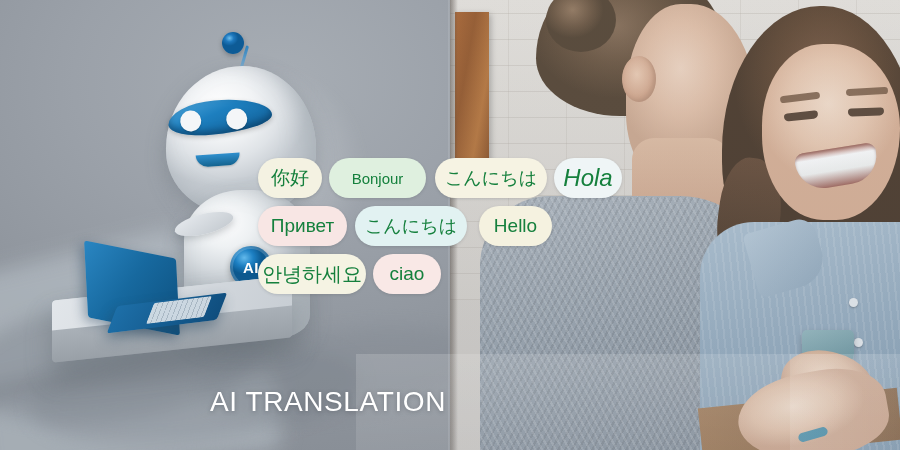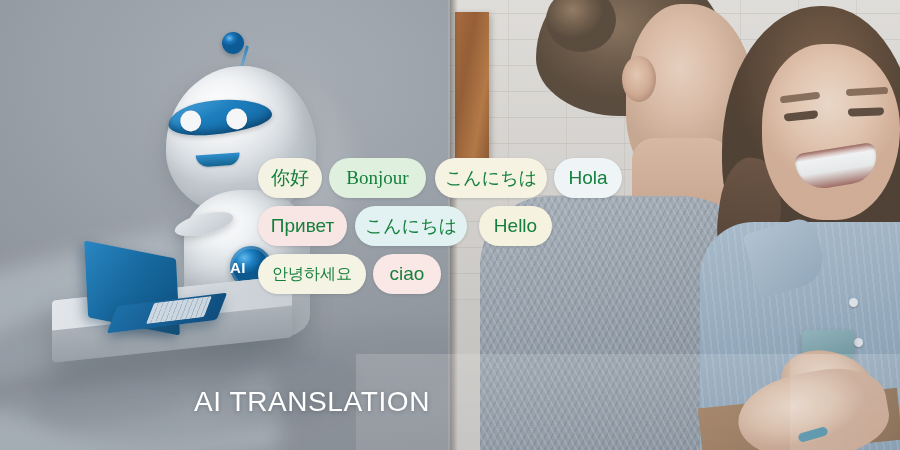--- a/index.html
+++ b/index.html
@@ -82,21 +82,21 @@
     position:absolute;left:-10px;top:24px;width:60px;height:20px;
     border-radius:50%;
     background:linear-gradient(160deg,#e6eaee,#c3c9cf);
     transform:rotate(-14deg);
     box-shadow:0 3px 7px rgba(90,98,107,.3);
   }
   .ai-badge{
     position:absolute;left:46px;top:56px;width:42px;height:42px;border-radius:50%;
     background:radial-gradient(42% 38% at 34% 28%, #62b9ec 0%, #1d80c3 52%, #0c5990 100%);
     box-shadow:inset 0 0 0 3px rgba(255,255,255,.18), 0 2px 6px rgba(0,0,0,.3);
-    display:flex;align-items:center;justify-content:flex-start;
+    display:flex;align-items:center;justify-content:center;
   }
   .ai-badge span{color:#fff;font-size:15px;font-weight:bold;letter-spacing:.5px;}
 
   
   .desk{
     position:absolute;left:52px;top:288px;width:240px;height:62px;
     transform:skewY(-6deg);
     background:linear-gradient(180deg,#d4d9de 0%,#c2c8ce 46%,#aab1b8 47%,#99a0a7 100%);
     border-radius:4px;
     box-shadow:0 16px 26px rgba(96,104,113,.42);
@@ -284,21 +284,21 @@
     background:linear-gradient(180deg, rgba(255,255,255,.16) 0%, rgba(255,255,255,.10) 100%);
   }
   .cap-band.left{left:356px;width:94px;}
   .cap-band.right{left:450px;width:450px;
     background:linear-gradient(180deg, rgba(255,255,255,.14) 0%, rgba(255,255,255,.08) 100%);}
   .caption{
     position:absolute;bottom:0;height:96px;display:flex;align-items:center;
     color:#ffffff;font-size:28px;letter-spacing:.6px;
     text-shadow:0 1px 4px rgba(60,66,74,.38);
   }
-  .cap-ai{left:0;width:450px;justify-content:flex-end;padding-right:20px;}
+  .cap-ai{left:0;width:450px;justify-content:flex-end;padding-right:4px;}
   .cap-hu{left:450px;width:450px;justify-content:flex-start;padding-left:12px;}
   .band-right-fade{
     position:absolute;left:790px;bottom:0;width:110px;height:96px;
     background:linear-gradient(90deg, rgba(255,255,255,.10), rgba(255,255,255,0));
   }
 </style>
 </head>
 <body>
 
 <div class="stage">
@@ -372,27 +372,27 @@
     <div class="hand"></div>
     <div class="bracelet"></div>
 
     <div class="photo-tint"></div>
   </div>
 
   <div class="seam"></div>
 
   <div id="pill-layer">
       <div class="pill" style="left: 258px; top: 158px; width: 64px; height: 40px; background: rgb(244, 242, 226); font-size: 19px;">你好</div>
-      <div class="pill" style="left: 329px; top: 158px; width: 97px; height: 40px; background: rgb(223, 240, 223); font-size: 19px; font-family: Liberation Serif, serif;">Bonjour</div>
+      <div class="pill" style="left: 329px; top: 158px; width: 97px; height: 40px; background: rgb(223, 240, 223); font-size: 15px;">Bonjour</div>
       <div class="pill" style="left: 435px; top: 158px; width: 112px; height: 40px; background: rgb(246, 243, 227); font-size: 18px;">こんにちは</div>
-      <div class="pill" style="left: 554px; top: 158px; width: 68px; height: 40px; background: rgb(239, 245, 246); font-size: 19px;">Hola</div>
+      <div class="pill" style="left: 554px; top: 158px; width: 68px; height: 40px; background: rgb(239, 245, 246); font-size: 24px; font-style: italic;">Hola</div>
       <div class="pill" style="left: 258px; top: 206px; width: 89px; height: 40px; background: rgb(248, 230, 228); font-size: 19px;">Привет</div>
       <div class="pill" style="left: 355px; top: 206px; width: 112px; height: 40px; background: rgb(226, 242, 242); font-size: 18px;">こんにちは</div>
       <div class="pill" style="left: 479px; top: 206px; width: 73px; height: 40px; background: rgb(245, 242, 224); font-size: 19px;">Hello</div>
-      <div class="pill" style="left: 258px; top: 254px; width: 108px; height: 40px; background: rgb(245, 243, 227); font-size: 16px;">안녕하세요</div>
+      <div class="pill" style="left: 258px; top: 254px; width: 108px; height: 40px; background: rgb(245, 243, 227); font-size: 20px;">안녕하세요</div>
       <div class="pill" style="left: 373px; top: 254px; width: 68px; height: 40px; background: rgb(249, 232, 230); font-size: 19px;">ciao</div>
     </div>
 
   <div class="cap-band left"></div>
   <div class="cap-band right"></div>
   <div class="band-right-fade"></div>
 
   <div class="caption cap-ai">
     <span>AI TRANSLATION</span>
   </div>

